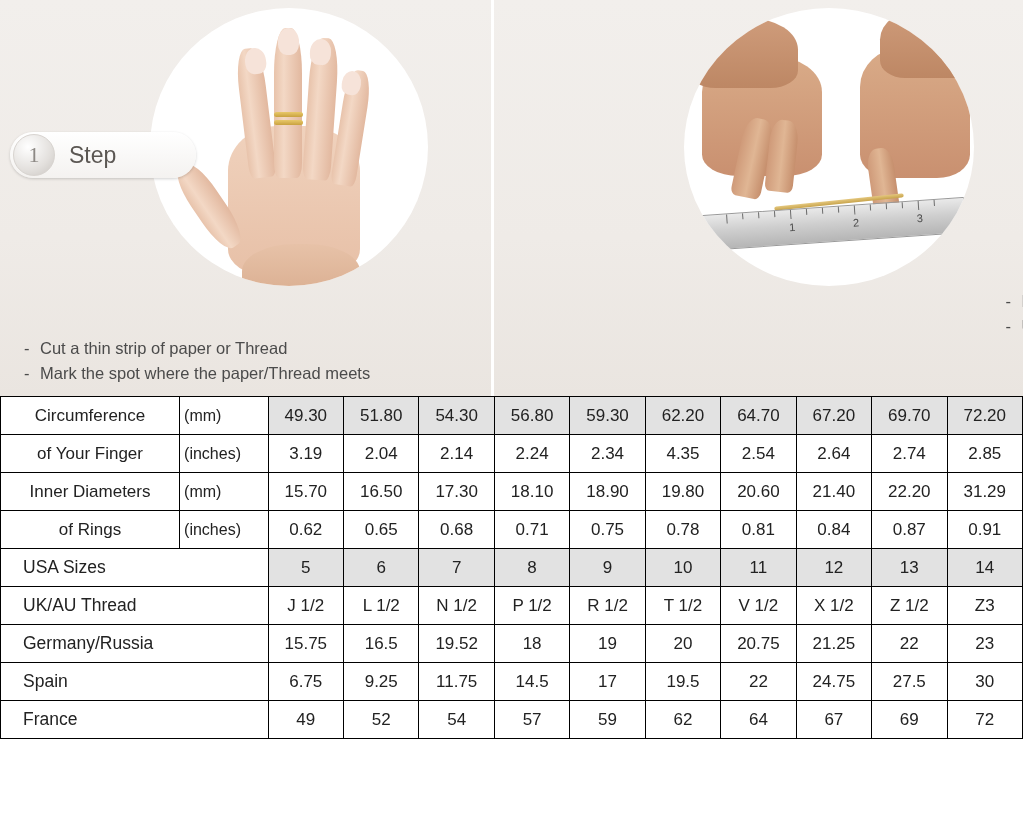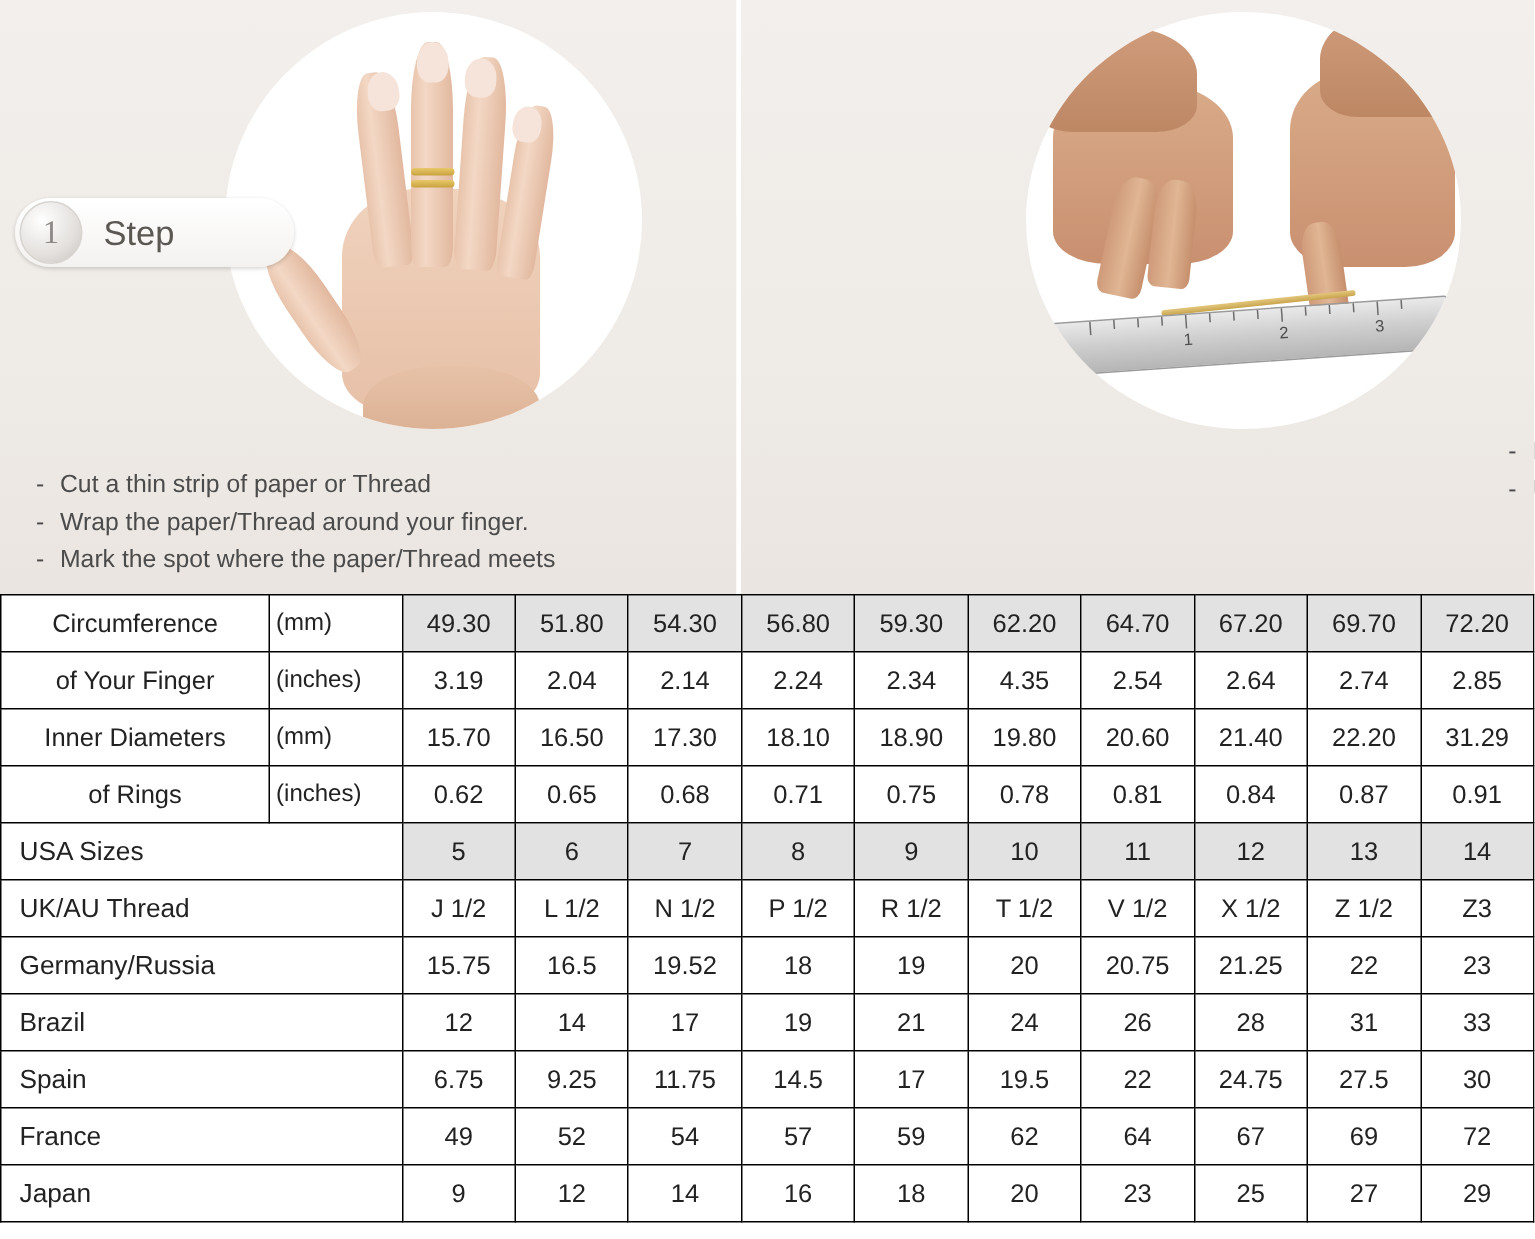--- a/index.html
+++ b/index.html
@@ -125,21 +125,21 @@
     height: 37px;
     text-align: center;
     padding: 0 2px;
     font-family: "Liberation Sans", sans-serif;
     color: #222;
     white-space: nowrap;
     overflow: hidden;
   }
   td.label-left {
     text-align: left;
-    padding-left: 12px;
+    padding-left: 22px;
     font-size: 17.5px;
   }
   td.label-center {
     text-align: center;
   }
   td.unit {
     text-align: left;
     padding-left: 4px;
     font-size: 16px;
   }
@@ -245,21 +245,20 @@
         </div>
       </div>
 
       <div class="step-badge badge-left">
         <div class="step-num">1</div>
         <div class="step-word">Step</div>
       </div>
 
       <div class="bullets left">
         <div><span class="dash">-</span><span>Cut a thin strip of paper or Thread</span></div>
-        <div><span class="dash">-</span><span>Wrap the paper/Thread around your finger.</span></div>
         <div><span class="dash">-</span><span>Mark the spot where the paper/Thread meets</span></div>
       </div>
     </div>
 
     <div class="step-panel right">
 
       <div class="photo-circle photo-right">
         <div class="hand-scene">
 
           <div class="palm" style="left:18px; top:48px; width:120px; height:120px; background:linear-gradient(180deg,#d9ab88,#c99070);"></div>
@@ -415,33 +414,20 @@
           <td>19.52</td>
           <td>18</td>
           <td>19</td>
           <td>20</td>
           <td>20.75</td>
           <td>21.25</td>
           <td>22</td>
           <td>23</td>
         </tr>
 
-        <tr>
-          <td class="label-left" colspan="2">Brazil</td>
-          <td>12</td>
-          <td>14</td>
-          <td>17</td>
-          <td>19</td>
-          <td>21</td>
-          <td>24</td>
-          <td>26</td>
-          <td>28</td>
-          <td>31</td>
-          <td>33</td>
-        </tr>
 
         <tr>
           <td class="label-left" colspan="2">Spain</td>
           <td>6.75</td>
           <td>9.25</td>
           <td>11.75</td>
           <td>14.5</td>
           <td>17</td>
           <td>19.5</td>
           <td>22</td>
@@ -457,29 +443,16 @@
           <td>54</td>
           <td>57</td>
           <td>59</td>
           <td>62</td>
           <td>64</td>
           <td>67</td>
           <td>69</td>
           <td>72</td>
         </tr>
 
-        <tr>
-          <td class="label-left" colspan="2">Japan</td>
-          <td>9</td>
-          <td>12</td>
-          <td>14</td>
-          <td>16</td>
-          <td>18</td>
-          <td>20</td>
-          <td>23</td>
-          <td>25</td>
-          <td>27</td>
-          <td>29</td>
-        </tr>
       </tbody>
     </table>
   </div>
 </div>
 
 </body></html>

